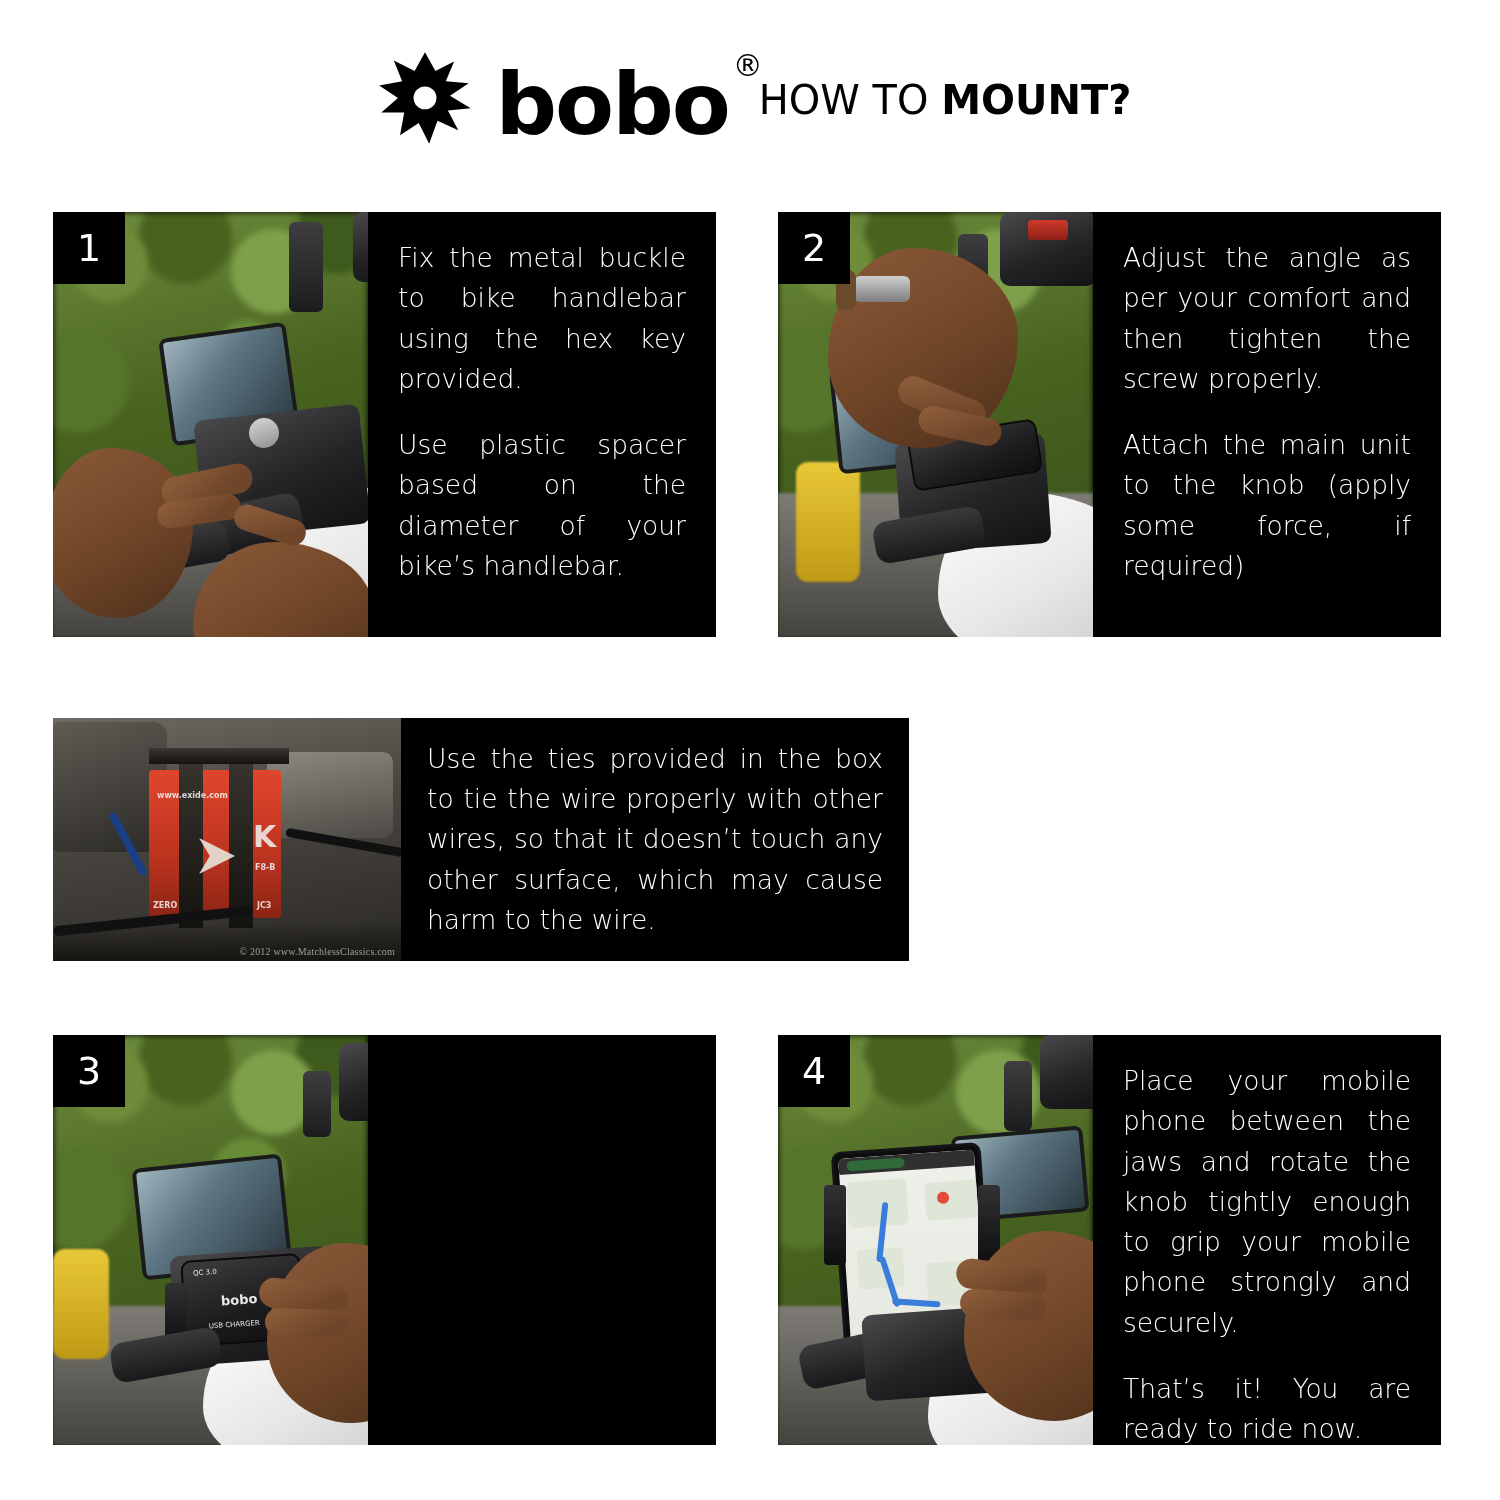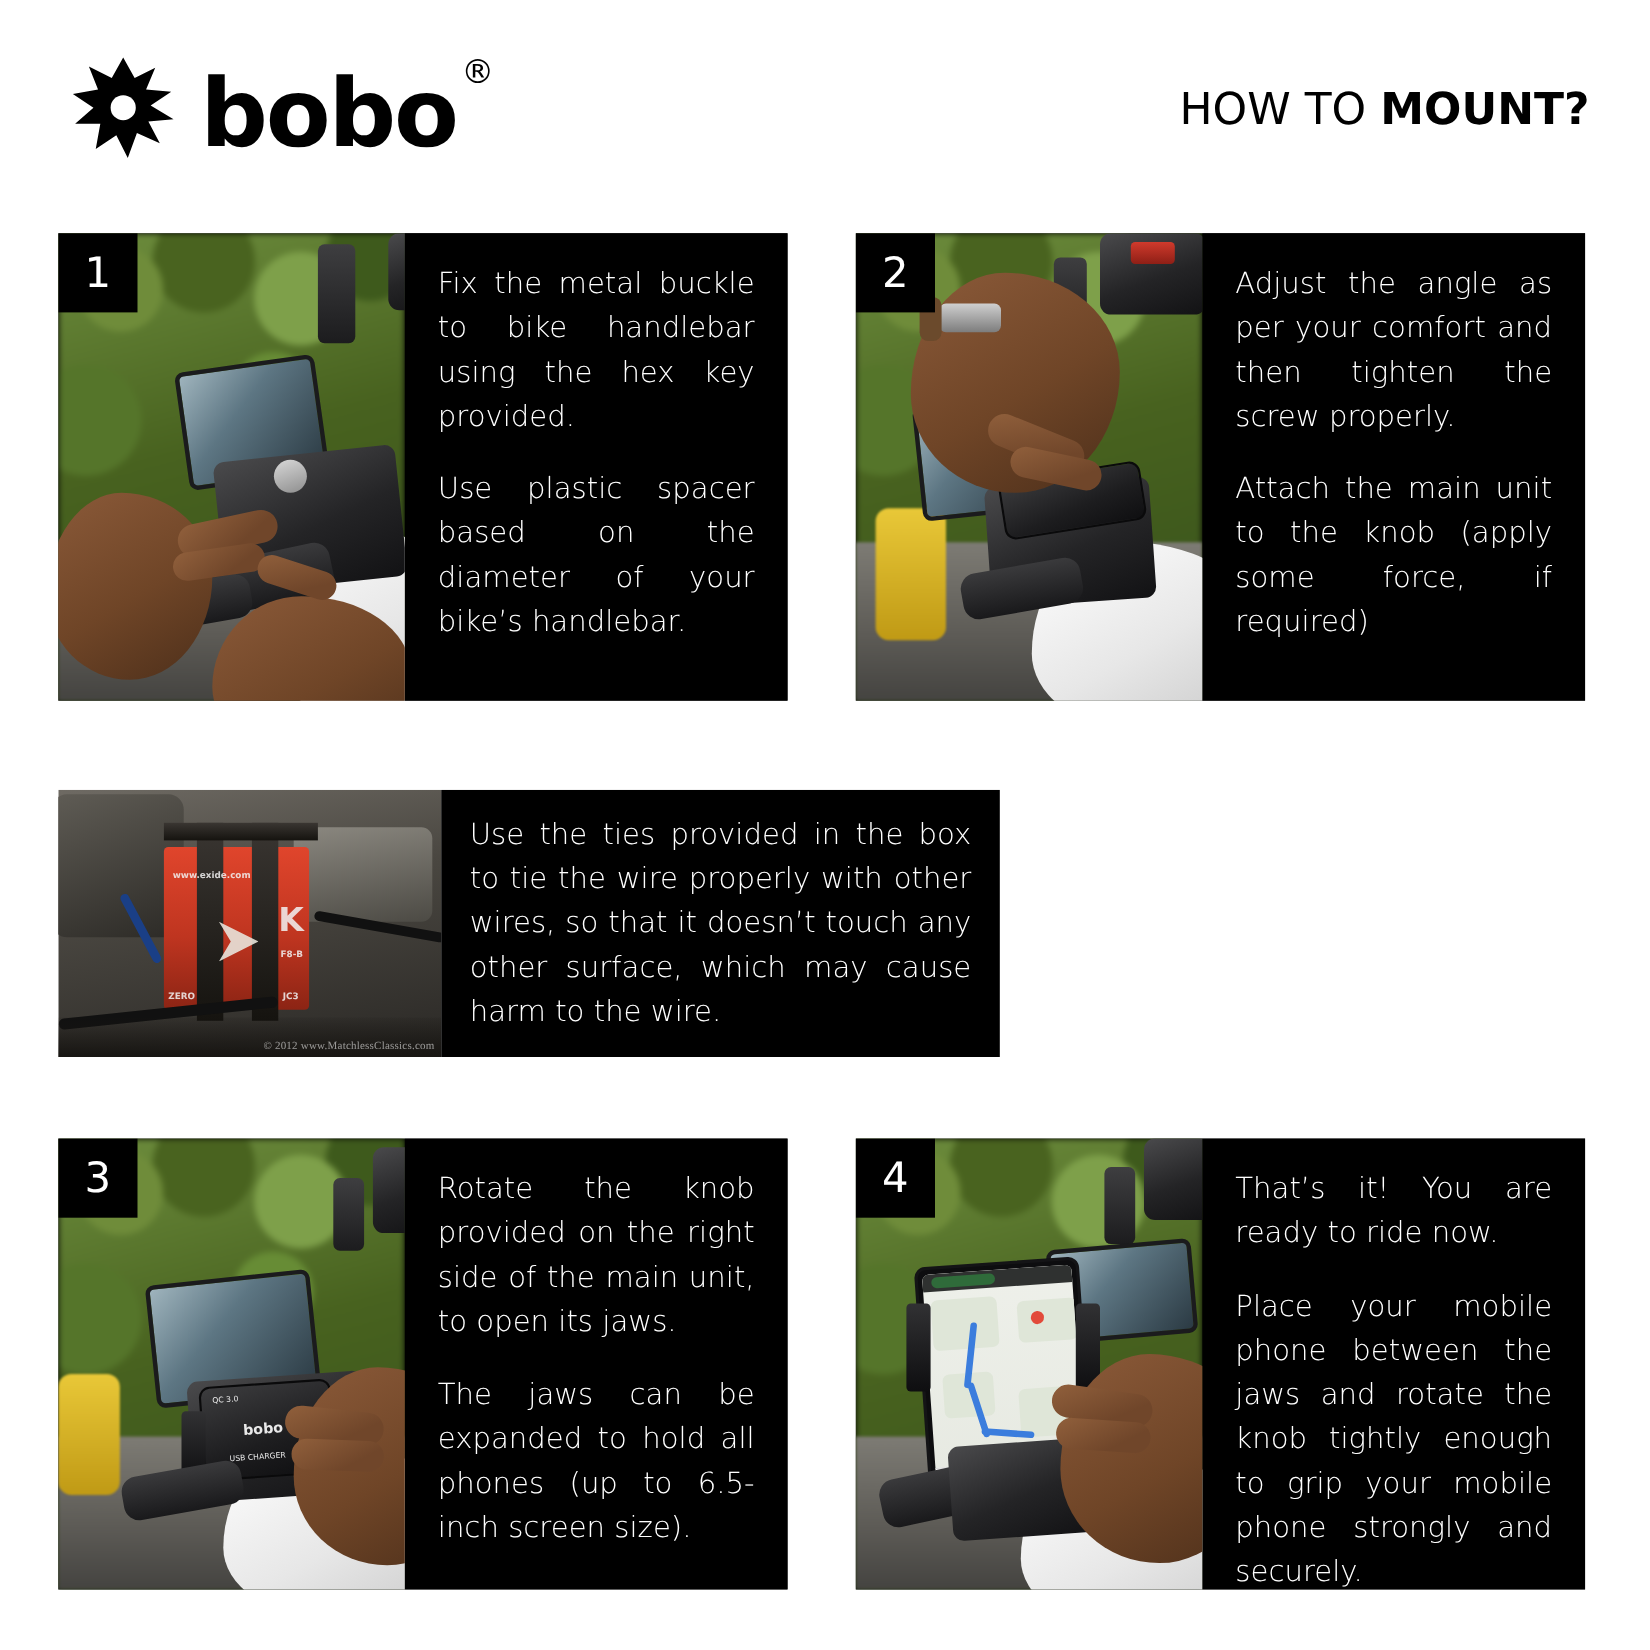--- a/index.html
+++ b/index.html
@@ -16,21 +16,21 @@
     background: #ffffff;
   }
 
   
   .header {
     position: absolute;
     top: 40px; left: 60px; right: 55px;
     height: 120px;
     display: flex;
     align-items: center;
-    justify-content: space-between;
+    justify-content: center;
   }
   .brand {
     display: flex;
     align-items: center;
     gap: 18px;
   }
   .brand-mark { width: 104px; height: 104px; display:block; }
   .brand-text {
     font-family: "DejaVu Sans", sans-serif;
     font-weight: bold;
@@ -426,24 +426,20 @@
           <div class="unit-label" style="left:22px; top:62px; font-size:7px;">USB CHARGER</div>
         </div>
         <div class="jaw" style="left:112px; top:248px; width:22px; height:64px;"></div>
         <div class="jaw" style="left:244px; top:244px; width:22px; height:60px;"></div>
         <div class="grip" style="left:58px; top:300px; width:110px; height:40px; transform:rotate(-10deg);"></div>
         <div class="hand" style="left:214px; top:208px; width:170px; height:180px;"></div>
         <div class="finger" style="left:206px; top:246px; width:90px; height:30px; transform:rotate(6deg);"></div>
         <div class="finger" style="left:212px; top:274px; width:84px; height:28px; transform:rotate(2deg);"></div>
         <div class="step-badge">3</div>
       </div>
-      <div class="copy">
-        <p>Rotate the knob provided on the right side of the main unit, to open its jaws.</p>
-        <p>The jaws can be expanded to hold all phones (up to 6.5-inch screen size).</p>
-      </div>
     </div>
 
     <div class="card">
       <div class="photo">
         <div class="foliage blur-soft"></div>
         <div class="asphalt"></div>
         <div class="whitepanel" style="left:150px; top:286px; width:210px; height:160px;"></div>
         <div class="darkbody" style="left:262px; top:0px; width:64px; height:74px;"></div>
         <div class="mirrorstem" style="left:226px; top:26px; width:28px; height:70px;"></div>
         <div class="screenblk" style="left:176px; top:96px; width:132px; height:86px; transform:rotate(-5deg);"></div>
@@ -470,19 +466,19 @@
         <div class="jaw" style="left:46px; top:150px; width:22px; height:80px;"></div>
         <div class="jaw" style="left:200px; top:150px; width:22px; height:80px;"></div>
         <div class="grip" style="left:22px; top:300px; width:120px; height:44px; transform:rotate(-12deg);"></div>
         <div class="darkbody" style="left:86px; top:276px; width:130px; height:86px; transform:rotate(-4deg);"></div>
         <div class="hand" style="left:186px; top:196px; width:180px; height:190px;"></div>
         <div class="finger" style="left:178px; top:228px; width:92px; height:30px; transform:rotate(8deg);"></div>
         <div class="finger" style="left:182px; top:256px; width:86px; height:28px; transform:rotate(4deg);"></div>
         <div class="step-badge">4</div>
       </div>
       <div class="copy">
+        <p>Place your mobile phone between the jaws and rotate the knob tightly enough to grip your mobile phone strongly and securely.</p>
         <p>That’s it! You are ready to ride now.</p>
-        <p>Place your mobile phone between the jaws and rotate the knob tightly enough to grip your mobile phone strongly and securely.</p>
       </div>
     </div>
   </div>
 
 </div>
 
 </body></html>

